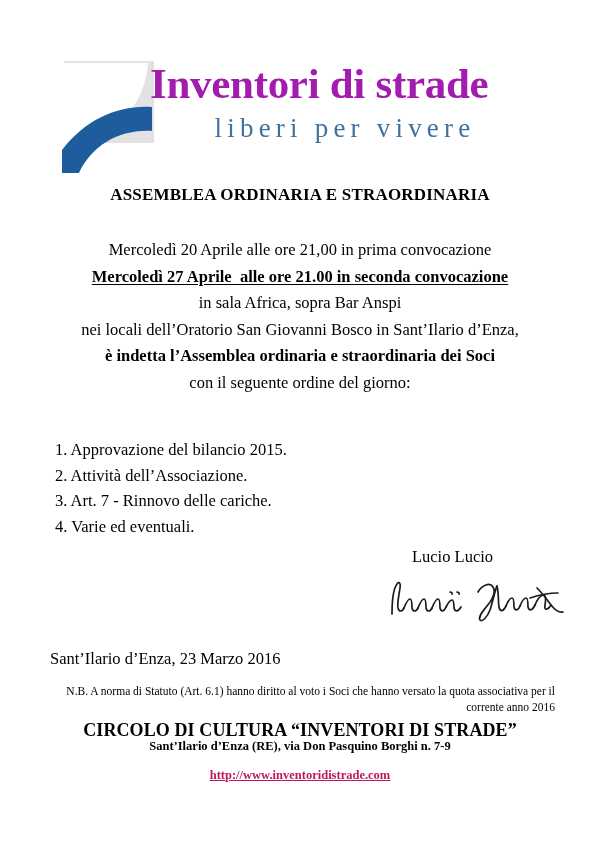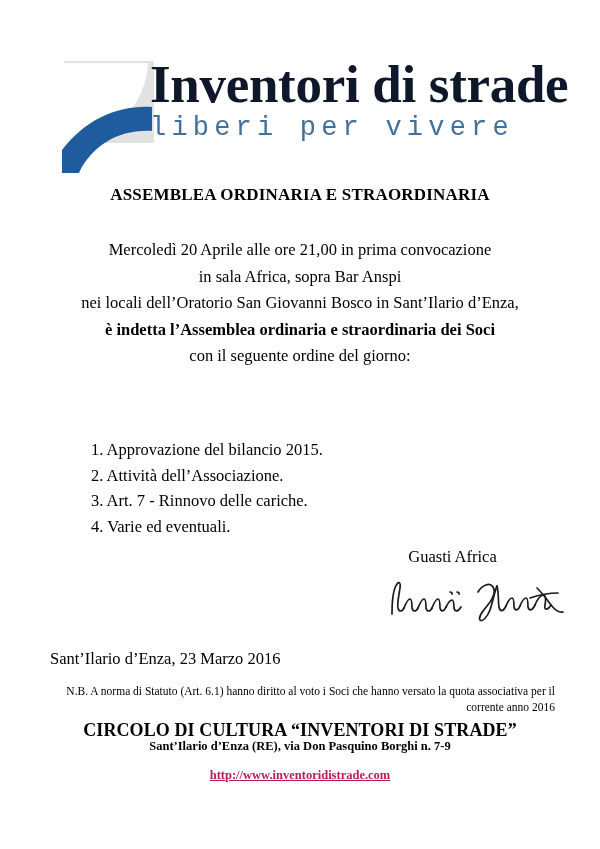--- a/index.html
+++ b/index.html
@@ -40,35 +40,36 @@
   }
   .logo-words {
     position: absolute;
     left: 88px;
     top: 2px;
     width: 390px;
   }
   .logo-title {
     font-family: "Liberation Serif", serif;
     font-weight: bold;
-    font-size: 53px;
+    font-size: 43px;
     line-height: 50px;
-    color: #0f172a;
+    color: #a21caf;
     letter-spacing: -0.3px;
     white-space: nowrap;
   }
   .logo-tagline {
-    font-family: Liberation Mono, monospace;
+    font-family: Liberation Serif, serif;
     font-weight: normal;
     font-size: 27px;
     line-height: 34px;
     color: #41719C;
     letter-spacing: 5.2px;
     margin-top: 2px;
     white-space: nowrap;
+    text-align: center;
   }
 
   
   .doc-title {
     position: absolute;
     left: 0;
     top: 185px;
     width: 600px;
     text-align: center;
     font-size: 17px;
@@ -97,21 +98,20 @@
     text-decoration: underline;
     text-underline-offset: 2px;
   }
 
   
   .agenda {
     position: absolute;
     left: 55px;
     top: 437px;
     width: 440px;
-    margin-left: 36px;
   }
   .agenda .item {
     font-size: 16.5px;
     line-height: 25.5px;
     text-align: left;
     white-space: pre;
   }
 
   
   .sign-block {
@@ -207,35 +207,36 @@
       <div class="logo-title">Inventori di strade</div>
       <div class="logo-tagline">liberi per vivere</div>
     </div>
 
   </div>
 
   <div class="doc-title">ASSEMBLEA ORDINARIA E STRAORDINARIA</div>
 
   <div class="body-lines">
     <div class="ln">Mercoledì 20 Aprile alle ore 21,00 in prima convocazione</div>
+    <div class="ln bold-underline">Mercoledì 27 Aprile  alle ore 21.00 in seconda convocazione</div>
     <div class="ln">in sala Africa, sopra Bar Anspi</div>
     <div class="ln">nei locali dell’Oratorio San Giovanni Bosco in Sant’Ilario d’Enza,</div>
     <div class="ln bold">è indetta l’Assemblea ordinaria e straordinaria dei Soci</div>
     <div class="ln">con il seguente ordine del giorno:</div>
   </div>
 
   <div class="agenda">
     <div class="item">1. Approvazione del bilancio 2015.</div>
     <div class="item">2. Attività dell’Associazione.</div>
     <div class="item">3. Art. 7 - Rinnovo delle cariche.</div>
     <div class="item">4. Varie ed eventuali.</div>
   </div>
 
   <div class="sign-block">
-    <div class="sig-name">Guasti Africa</div>
+    <div class="sig-name">Lucio Lucio</div>
 
     <div class="signature-img">
       <svg width="245" height="48" viewBox="0 0 245 48" xmlns="http://www.w3.org/2000/svg">
         <g fill="none" stroke="#1A1A22" stroke-width="1.7" stroke-linecap="round" stroke-linejoin="round">
 
           <path d="M62 40 C62 26 64 14 67 10 C69 7 71 9 70 14 C69 21 67 29 68 34 C69 38 72 38 74 34"></path>
           <path d="M74 34 C76 29 78 25 80 25 C82 25 82 30 82 34 C83 38 86 38 88 34"></path>
           <path d="M88 34 C90 29 92 25 94 25 C96 25 96 30 96 34 C97 38 100 38 102 34"></path>
           <path d="M102 34 C104 29 106 25 108 25 C110 25 110 30 110 34 C111 38 114 38 116 33"></path>
           <path d="M116 33 C118 29 120 26 122 26 C124 26 124 31 124 34 C125 38 128 38 131 33"></path>

